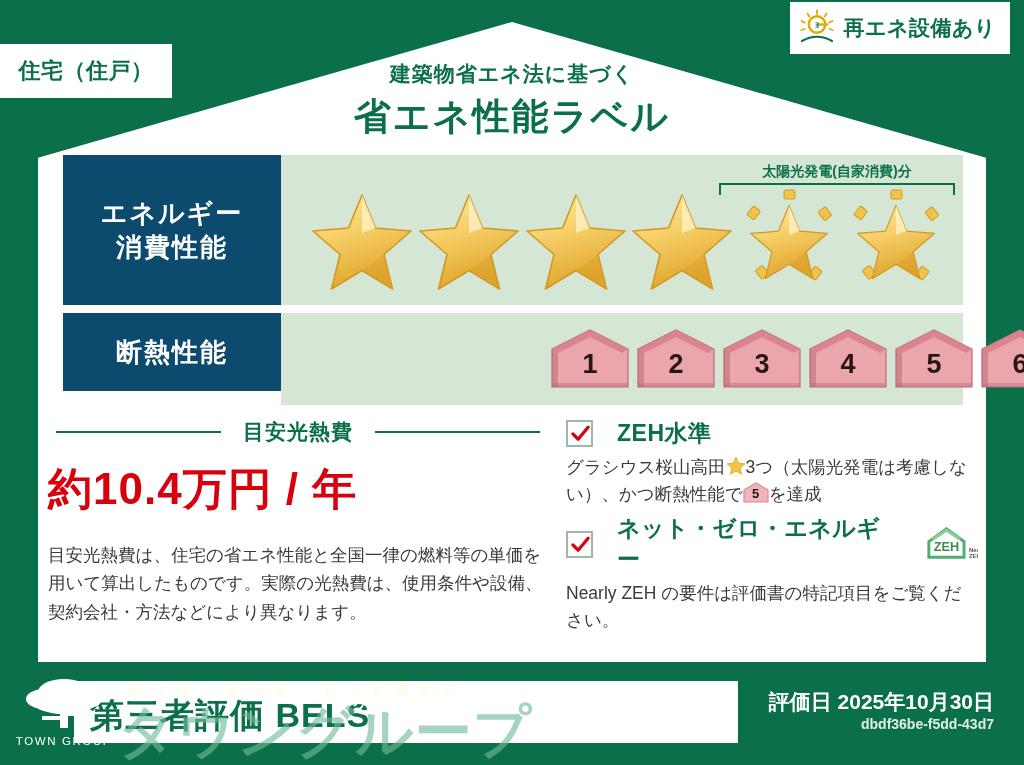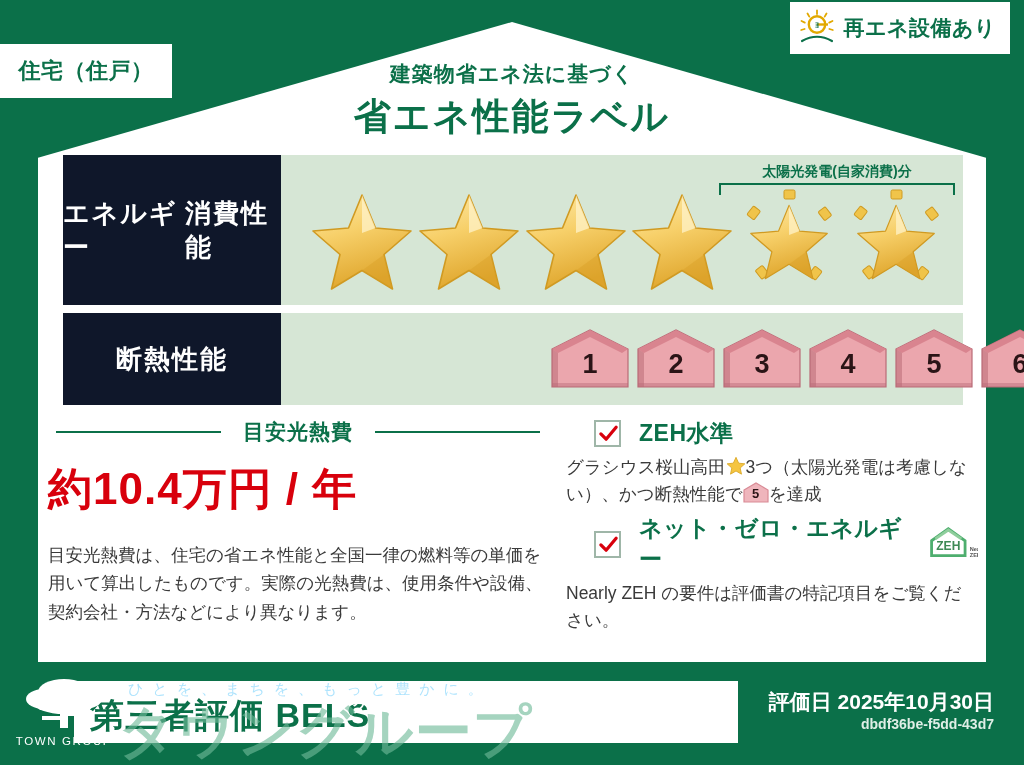--- a/index.html
+++ b/index.html
@@ -69,35 +69,35 @@
   
   .perf-block {
     position: absolute;
     left: 63px; top: 155px;
     width: 900px;
     z-index: 4;
   }
   .perf-row { display: flex; width: 100%; }
   .perf-label {
     flex: 0 0 218px;
-    background: #0f172a;
+    background: #0c4a6e;
     color: #ffffff;
-    display: flex; flex-direction: row;
+    display: flex; flex-direction: column;
     align-items: center; justify-content: center;
     font-size: 26px; font-weight: bold; letter-spacing: 2px;
     line-height: 1.32;
   }
   .perf-body {
     flex: 1 1 auto;
     background: #d6e6d5;
     position: relative;
     padding-left: 48px;
   }
   .row-energy .perf-body { height: 150px; }
-  .row-insul  .perf-label { height: 92px; }
+  .row-insul  .perf-label { height: 78px; }
   .row-insul  .perf-body  { height: 92px; }
   .row-gap { height: 8px; }
 
   
   .solar-bracket {
     position: absolute; right: 8px; top: 8px;
     width: 236px; text-align: center;
     pointer-events: none;
   }
   .solar-bracket .cap {
@@ -165,21 +165,21 @@
   .cost-note {
     margin-top: 22px;
     color: #3a3a3a;
     font-size: 17.5px;
     line-height: 1.62;
     letter-spacing: 0px;
   }
 
   .zeh-item { margin-bottom: 6px; }
   .zeh-head {
-    display: flex; align-items: center; gap: 18px; margin-left: 28px;
+    display: flex; align-items: center; gap: 24px;
   }
   .check-box {
     width: 27px; height: 27px; flex: 0 0 27px;
     border: 2px solid #9fb6a8; background: #fff;
     position: relative;
   }
   .check-box svg { position: absolute; left: 2px; top: 1px; width: 21px; height: 21px; }
   .zeh-title {
     color: #0b7049; font-size: 23px; font-weight: bold; letter-spacing: .5px;
   }
@@ -240,21 +240,21 @@
 
   
   .watermark {
     position: absolute; left: 100px; top: 672px;
     width: 640px; height: 92px;
     z-index: 8; pointer-events: none;
     opacity: .62;
   }
   .wm-tag {
     position: absolute; left: 28px; top: 8px;
-    color: #7dd3fc; font-size: 15px; letter-spacing: 9px; white-space: nowrap;
+    color: #fef9c3; font-size: 15px; letter-spacing: 9px; white-space: nowrap;
   }
   .wm-main {
     position: absolute; left: 18px; top: 22px;
     color: #6fba99; font-size: 57px; font-weight: bold;
     letter-spacing: 1px; white-space: nowrap;
   }
 </style>
 </head>
 <body>
 

